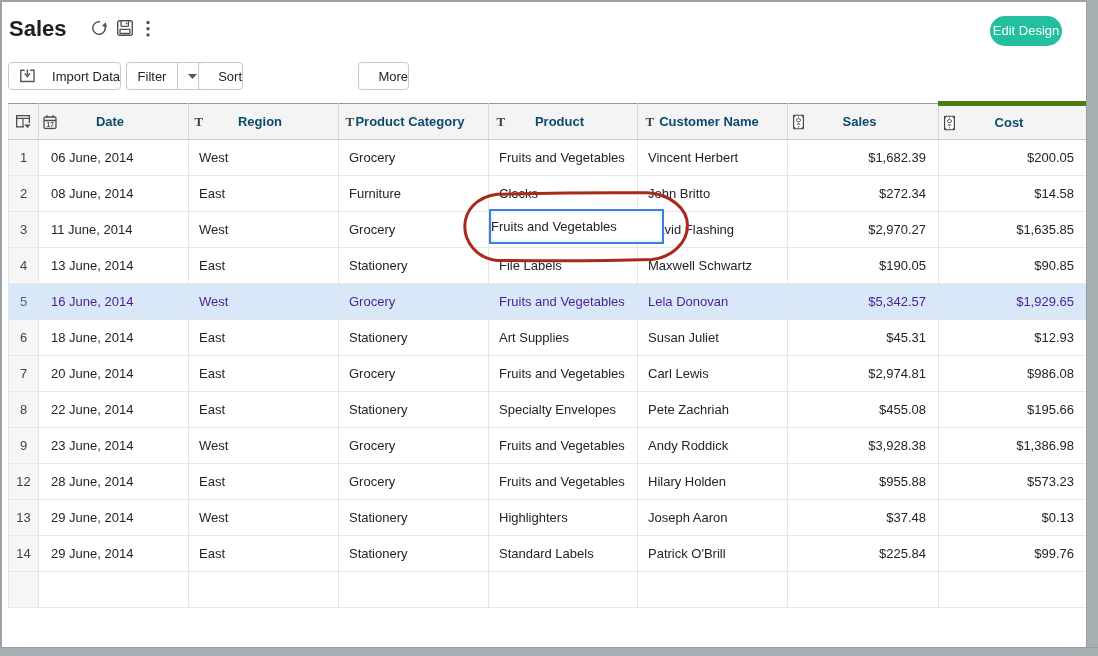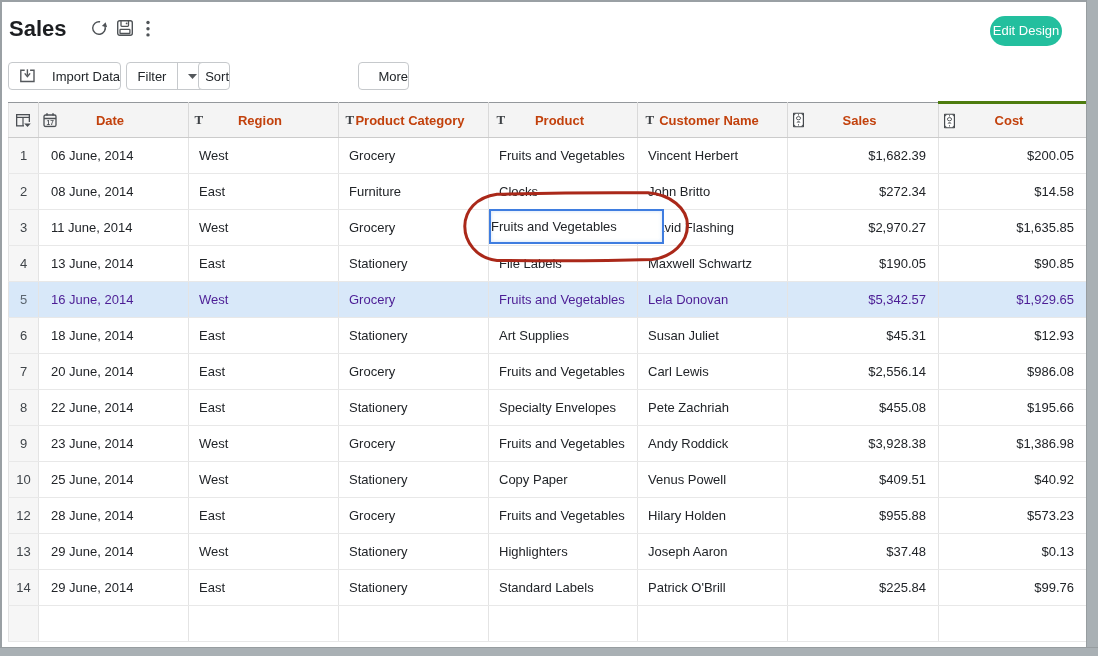--- a/index.html
+++ b/index.html
@@ -11,21 +11,21 @@
   #title{position:absolute;left:9px;top:18px;font-size:22px;font-weight:bold;color:#1c1e21;line-height:1;}
   .ticon{position:absolute;top:20px;}
   #editdesign{position:absolute;left:990px;top:16px;width:72px;height:30px;background:#23bf9e;
       border-radius:15px;color:#fff;font-size:13px;line-height:30px;text-align:center;}
   .btn{position:absolute;top:62px;height:28px;box-sizing:border-box;border:1px solid #c6c9cc;
       border-radius:4px;background:#fff;font-size:13px;color:#212529;display:flex;align-items:center;}
   .btn .lbl{flex:1;text-align:right;}
   
   #tbl{position:absolute;left:8px;top:101px;width:1078px;border-left:1px solid #e3e3e3;border-collapse:collapse;table-layout:fixed;
        font-size:13px;color:#212428;}
-  #tbl th{height:33px;background:#f4f4f4;font-size:13px;font-weight:bold;color:#c2410c;
+  #tbl th{height:33px;background:#f4f4f4;font-size:13px;font-weight:bold;color:#0c4a6e;
        border-bottom:1px solid #cbcbcb;border-right:1px solid #d9d9d9;position:relative;
        padding:0 7px 0 0;text-align:center;}
   #tbl td{height:35px;border-bottom:1px solid #e8e8e8;border-right:1px solid #e4e4e4;
        padding:0 0 0 10px;white-space:nowrap;overflow:hidden;}
   #tbl td.rn{background:#f6f6f6;color:#3f4449;text-align:center;padding:0;}
   #tbl td.dt{padding-left:12px;}
   #tbl td.money{text-align:right;padding:0 12px 0 0;}
   #tbl tr.hl td{background:#d8e8f9;color:#4c1d95;}
   #tbl tr.hl td.rn{background:#d8e8f9;color:#5c6670;}
   .hicon{position:absolute;top:50%;transform:translateY(-50%);}
@@ -74,21 +74,21 @@
   </div>
   <div class="btn" style="left:126px;width:82px;">
     <div style="width:50px;text-align:center;">Filter</div>
     <div style="width:1px;height:26px;background:#c6c9cc;"></div>
     <div style="flex:1;display:flex;justify-content:center;">
       <svg width="9" height="5" viewBox="0 0 9 5">
           <path d="M0 0 L9 0 L4.5 5 Z" fill="#54585c"></path>
         </svg>
     </div>
   </div>
-  <div class="btn" style="left:198px;width:32px;">
+  <div class="btn" style="left:198px;width:45px;">
       <div class="lbl">Sort</div>
     </div>
   <div class="btn" style="left:358px;width:51px;">
       <div class="lbl">More</div>
     </div>
 
   <table id="tbl">
     <colgroup>
       <col style="width:30px">
         <col style="width:150px">
@@ -132,21 +132,21 @@
               <text x="0.6" y="10.4" font-family="Liberation Serif" font-size="13" font-weight="bold" fill="#3d4145">T</text>
             </svg>Customer Name</th>
       <th style="border-top:1px solid #94989c;"><svg class="hicon cicon" style="left:5px;" width="11" height="15" viewBox="0 0 11 15">
           <rect x="0.6" y="0.6" width="9.8" height="13.8" rx="0.5" fill="#fff" stroke="#45494d" stroke-width="1.2"></rect>
           <path d="M1.1 1.1 L3.1 1.1 L1.1 3.1 Z M9.9 1.1 L7.9 1.1 L9.9 3.1 Z M1.1 13.9 L3.1 13.9 L1.1 11.9 Z M9.9 13.9 L7.9 13.9 L9.9 11.9 Z" fill="#45494d"></path>
           <ellipse cx="5.5" cy="5.7" rx="2.1" ry="1.6" fill="none" stroke="#45494d" stroke-width="0.9"></ellipse>
           <path d="M3.4 9.9 Q5.5 7.8 7.6 9.9 Z" fill="#45494d"></path>
           <line x1="5.5" y1="1.7" x2="5.5" y2="3" stroke="#45494d" stroke-width="0.9"></line>
           <line x1="5.5" y1="11.7" x2="5.5" y2="13" stroke="#45494d" stroke-width="0.9"></line>
         </svg>Sales</th>
-      <th style="border-top:3px solid #4d7c0f;"><svg class="hicon cicon" style="left:5px;" width="11" height="15" viewBox="0 0 11 15">
+      <th style="border-top:5px solid #4d7c0f;"><svg class="hicon cicon" style="left:5px;" width="11" height="15" viewBox="0 0 11 15">
           <rect x="0.6" y="0.6" width="9.8" height="13.8" rx="0.5" fill="#fff" stroke="#45494d" stroke-width="1.2"></rect>
           <path d="M1.1 1.1 L3.1 1.1 L1.1 3.1 Z M9.9 1.1 L7.9 1.1 L9.9 3.1 Z M1.1 13.9 L3.1 13.9 L1.1 11.9 Z M9.9 13.9 L7.9 13.9 L9.9 11.9 Z" fill="#45494d"></path>
           <ellipse cx="5.5" cy="5.7" rx="2.1" ry="1.6" fill="none" stroke="#45494d" stroke-width="0.9"></ellipse>
           <path d="M3.4 9.9 Q5.5 7.8 7.6 9.9 Z" fill="#45494d"></path>
           <line x1="5.5" y1="1.7" x2="5.5" y2="3" stroke="#45494d" stroke-width="0.9"></line>
           <line x1="5.5" y1="11.7" x2="5.5" y2="13" stroke="#45494d" stroke-width="0.9"></line>
         </svg>Cost</th>
     </tr>
     <tr>
           <td class="rn">1</td>
@@ -208,21 +208,21 @@
           <td class="money">$45.31</td>
           <td class="money">$12.93</td>
         </tr>
     <tr>
           <td class="rn">7</td>
           <td class="dt">20 June, 2014</td>
           <td>East</td>
           <td>Grocery</td>
           <td>Fruits and Vegetables</td>
           <td>Carl Lewis</td>
-          <td class="money">$2,556.14</td>
+          <td class="money">$2,974.81</td>
           <td class="money">$986.08</td>
         </tr>
     <tr>
           <td class="rn">8</td>
           <td class="dt">22 June, 2014</td>
           <td>East</td>
           <td>Stationery</td>
           <td>Specialty Envelopes</td>
           <td>Pete Zachriah</td>
           <td class="money">$455.08</td>
@@ -232,30 +232,20 @@
           <td class="rn">9</td>
           <td class="dt">23 June, 2014</td>
           <td>West</td>
           <td>Grocery</td>
           <td>Fruits and Vegetables</td>
           <td>Andy Roddick</td>
           <td class="money">$3,928.38</td>
           <td class="money">$1,386.98</td>
         </tr>
     <tr>
-          <td class="rn">10</td>
-          <td class="dt">25 June, 2014</td>
-          <td>West</td>
-          <td>Stationery</td>
-          <td>Copy Paper</td>
-          <td>Venus Powell</td>
-          <td class="money">$409.51</td>
-          <td class="money">$40.92</td>
-        </tr>
-    <tr>
           <td class="rn">12</td>
           <td class="dt">28 June, 2014</td>
           <td>East</td>
           <td>Grocery</td>
           <td>Fruits and Vegetables</td>
           <td>Hilary Holden</td>
           <td class="money">$955.88</td>
           <td class="money">$573.23</td>
         </tr>
     <tr>

